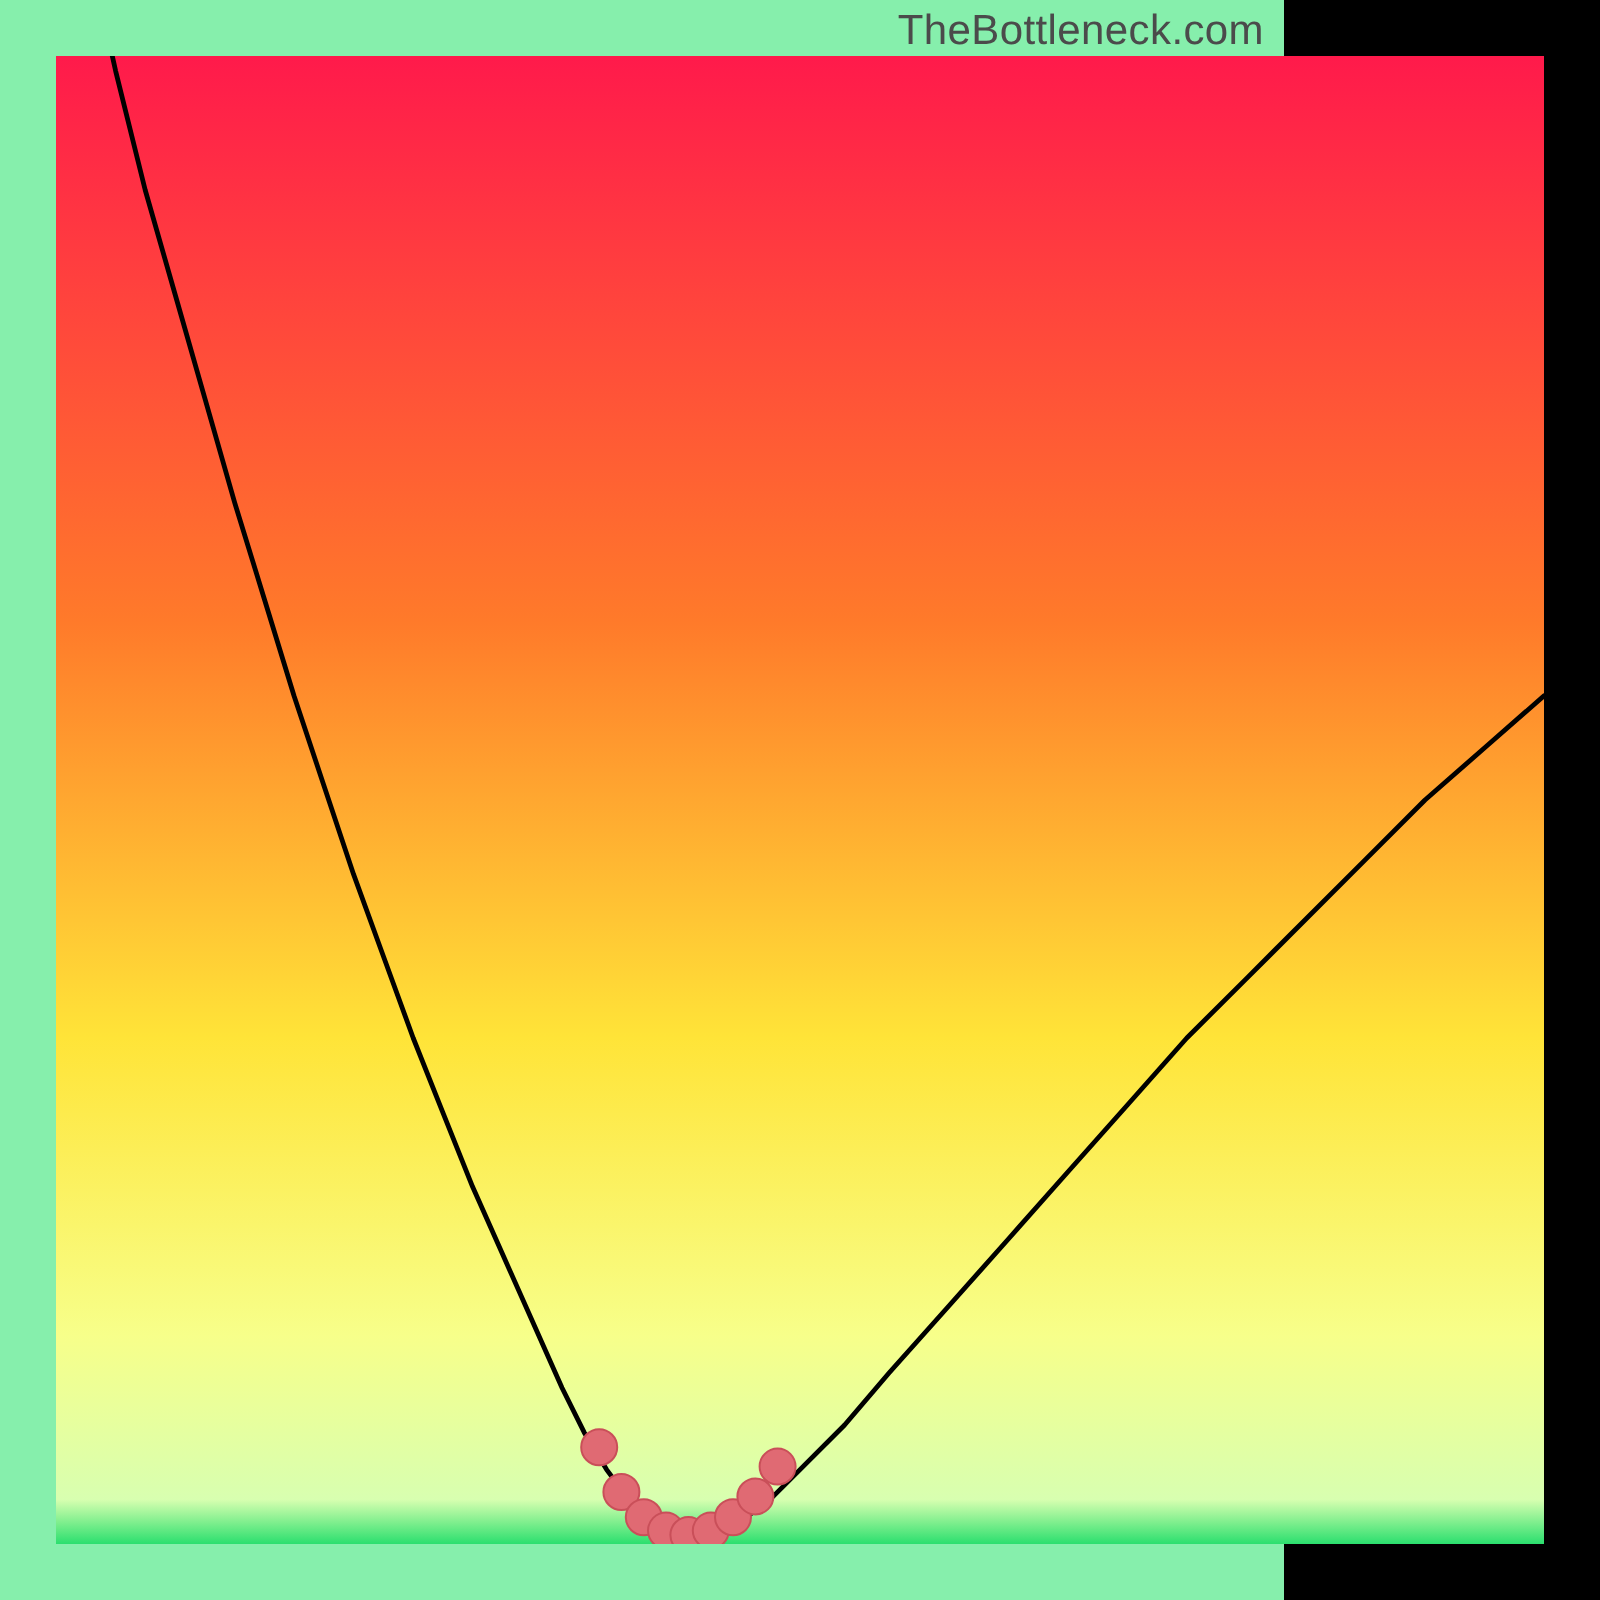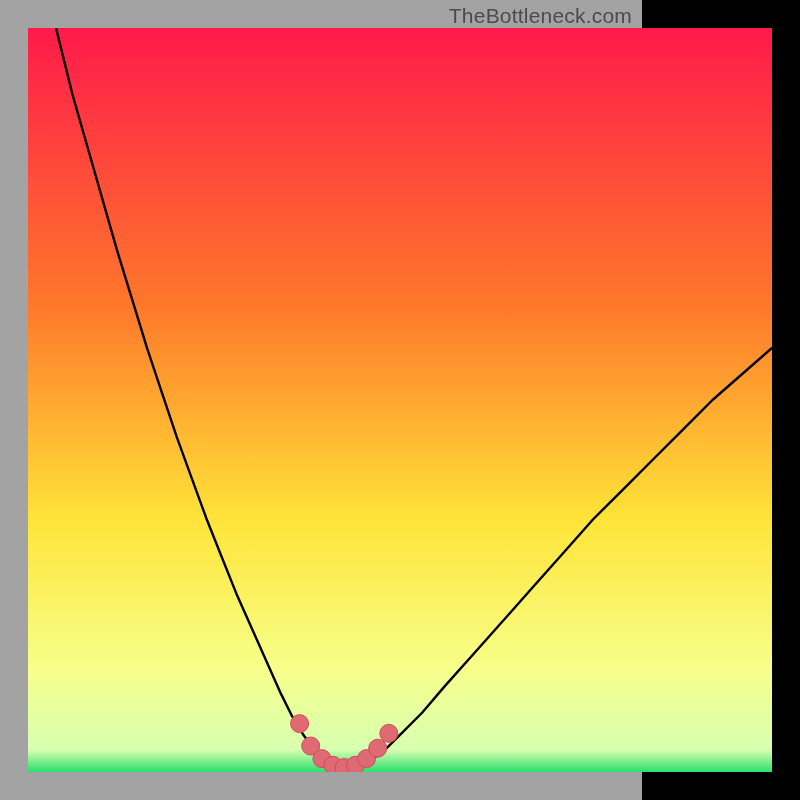--- a/index.html
+++ b/index.html
@@ -10,21 +10,21 @@
     overflow: hidden;
     background: #000;
     font-family: Arial, Helvetica, sans-serif;
   }
   .frame {
     position: absolute;
     left: 0;
     top: 0;
     width: 642px;
     height: 800px;
-    background: #a3a3a3;
+    background: #86efac;
   }
   .plot-area {
     position: absolute;
     left: 28px;
     top: 28px;
     width: 744px;
     height: 744px;
     overflow: hidden;
   }
   .watermark {

